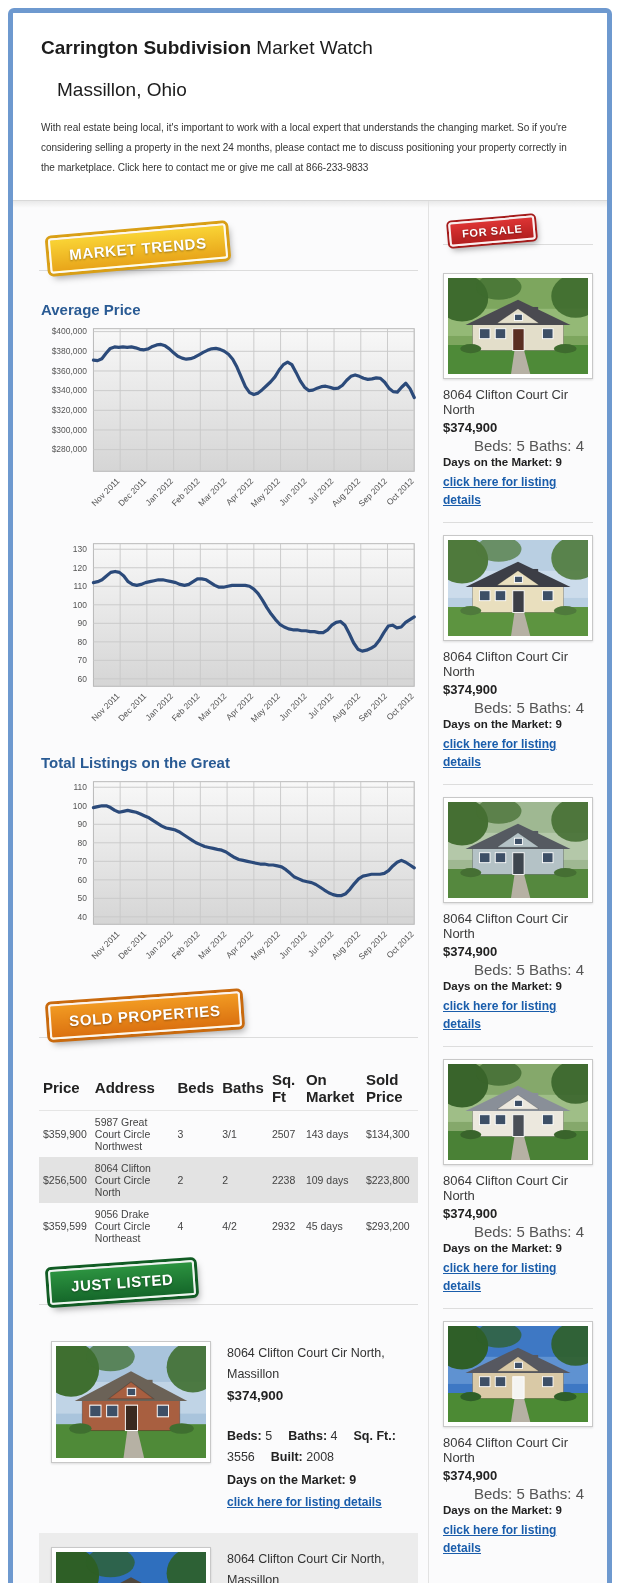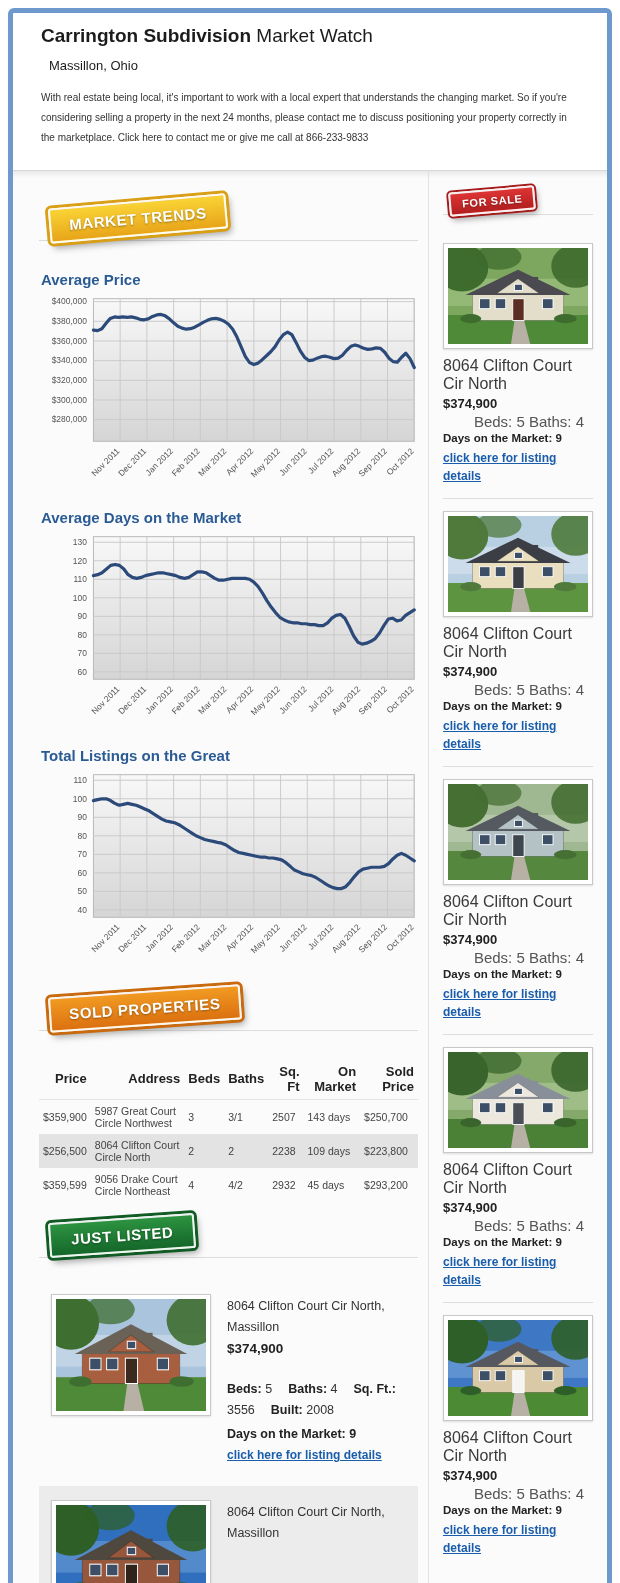--- a/index.html
+++ b/index.html
@@ -1,24 +1,24 @@
 <!DOCTYPE html>
 <html><head>
 <meta charset="utf-8">
 <style>
   html,body{margin:0;padding:0;background:#fff;}
   body{font-family:"Liberation Sans","DejaVu Sans",sans-serif;color:#333;-webkit-font-smoothing:antialiased;}
   .page{width:620px;margin:0 auto;background:#fff;}
   .frame{margin:8px;border:5px solid #6e99cf;border-radius:6px;background:#fff;overflow:hidden;}
 
   
-  .header{padding:10px 30px 18px 28px;background:#fff;}
+  .header{padding:22px 30px 18px 28px;background:#fff;}
   .title{font-size:19px;color:#1c1c1c;line-height:1.4;margin:0;font-weight:normal;}
   .title b{font-weight:bold;}
-  .subtitle{font-size:13px;color:#1c1c1c;line-height:1.3;margin:8px;}
+  .subtitle{font-size:19px;color:#1c1c1c;line-height:1.3;margin:16px;}
   .intro{font-size:10px;color:#333;line-height:2.0;margin:14px 2px 4px 0;}
 
   
   .content-row{display:flex;align-items:stretch;border-top:1px solid #d8d8d8;
       background:linear-gradient(#e9e9e9,#fbfbfc 7px);}
   .main{box-sizing:border-box;width:415px;padding:14px 10px 24px 26px;}
   .sidebar{box-sizing:border-box;width:179px;padding:12px 14px 20px 14px;border-left:1px solid #e2e2e2;}
 
   
   .badge-row{position:relative;margin:10px 0 6px;height:62px;}
@@ -37,21 +37,21 @@
   .badge.red{background:linear-gradient(#dd3434,#b31f1f);box-shadow:0 0 0 2px #a51b1b,2px 4px 6px rgba(0,0,0,.35);
       transform:rotate(-5deg);font-size:11px;padding:4px 11px;left:6px;top:2px;}
 
   
   .chart-section{margin:6px 0 14px;}
   .chart-title{color:#2a5b94;font-size:15px;font-weight:bold;margin:14px 0 6px 2px;}
   .chart-box svg{display:block;width:100%;height:auto;}
 
   
   .sold-table{width:100%;border-collapse:collapse;margin:12px 0 6px;font-size:10.5px;color:#333;}
-  .sold-table th{text-align:right;font-size:13px;color:#222;padding:5px 4px;border-bottom:1px solid #e5e5e5;}
+  .sold-table th{text-align:left;font-size:15px;color:#222;padding:5px 4px;border-bottom:1px solid #e5e5e5;}
   .sold-table td{padding:5px 4px;color:#444;}
   .sold-table tr.alt{background:#e3e3e3;}
 
   
   .jl-card{display:flex;gap:16px;padding:14px 12px;margin:6px 0;}
   .jl-card.alt{background:#ececec;}
   .jl-text{font-size:12.5px;color:#333;line-height:1.7;}
   .jl-addr{margin-top:2px;}
   .jl-price{font-weight:bold;font-size:13.5px;color:#222;}
   .jl-specs{margin-top:18px;}
@@ -62,21 +62,21 @@
   
   .photo{background:#fff;border:1px solid #c8c8c8;padding:4px;box-shadow:0 1px 2px rgba(0,0,0,.12);}
   .photo svg{display:block;}
   .jl-photo{width:150px;height:112px;flex:0 0 auto;}
   .jl-photo svg{width:150px;height:112px;}
   .side-photo{width:140px;height:96px;margin:2px 0 8px 0;}
   .side-photo svg{width:140px;height:96px;}
 
   .side-listing{padding:10px 0 14px;border-bottom:1px solid #ddd;}
   .side-listing:last-child{border-bottom:none;}
-  .s-addr{font-size:16px;color:#3a3a3a;margin:2px 0 3px;}
+  .s-addr{font-size:13px;color:#3a3a3a;margin:2px 0 3px;}
   .s-price{font-weight:bold;font-size:13px;color:#222;margin:0 0 2px;}
   .s-bb{font-size:15px;color:#555;margin:0 9px 2px;text-align:right;}
   .s-days{font-size:11.5px;font-weight:bold;color:#222;margin:0 0 4px;}
   a.listing-link{color:#1a5dab;font-weight:bold;font-size:12px;text-decoration:underline;cursor:pointer;}
 </style>
 </head>
 <body>
 
 <div class="page">
   <div class="frame">
@@ -144,21 +144,20 @@
                 <text x="314.5" y="168" text-anchor="end" font-size="9" fill="#555" transform="rotate(-45 314.5 168)">Jul 2012</text>
                 <text x="343" y="168" text-anchor="end" font-size="9" fill="#555" transform="rotate(-45 343 168)">Aug 2012</text>
                 <text x="371.5" y="168" text-anchor="end" font-size="9" fill="#555" transform="rotate(-45 371.5 168)">Sep 2012</text>
                 <text x="400" y="168" text-anchor="end" font-size="9" fill="#555" transform="rotate(-45 400 168)">Oct 2012</text>
                 <polyline points="58.0,38.5 62.5,39.1 67.0,37.0 71.5,31.2 76.0,26.0 80.5,24.4 85.0,24.9 89.5,24.4 94.0,24.9 98.5,24.4 103.0,25.4 107.5,27.0 112.0,27.5 116.5,26.5 121.0,23.9 125.5,22.3 130.0,21.8 134.5,23.3 139.0,26.5 143.5,30.7 148.0,34.4 152.5,36.4 157.0,37.5 161.5,37.0 166.0,35.4 170.5,32.8 175.0,30.2 179.5,28.1 184.0,26.5 188.5,26.0 193.0,27.0 197.5,29.1 202.0,32.3 206.5,37.5 211.0,45.9 215.5,56.4 220.0,66.8 224.5,73.1 229.0,75.2 233.5,73.7 238.0,70.0 242.5,65.8 247.0,61.6 251.5,56.4 256.0,49.0 260.5,43.3 265.0,40.6 269.5,43.3 274.0,51.6 278.5,60.6 283.0,67.4 287.5,71.0 292.0,70.5 296.5,68.4 301.0,66.8 305.5,66.3 310.0,67.4 314.5,68.9 319.0,68.4 323.5,65.3 328.0,60.0 332.5,55.8 337.0,54.3 341.5,55.8 346.0,57.9 350.5,59.0 355.0,58.5 359.5,57.4 364.0,57.9 368.5,62.1 373.0,68.4 377.5,72.1 382.0,72.6 386.5,67.4 391.0,63.2 395.5,68.9 400.0,78.4" fill="none" stroke="#2b4a7a" stroke-width="3.4" stroke-linejoin="round" stroke-linecap="round"></polyline>
               </svg>
             </div>
         </div>
 
         <div class="chart-section">
-          <div class="chart-title">Average Days on the Market</div>
           <div class="chart-box">
               <svg viewBox="0 0 404 214">
                 <defs>
                   <linearGradient id="plotbg1" x1="0" y1="0" x2="0" y2="1">
                     <stop offset="0" stop-color="#f8f8f8"></stop>
                     <stop offset="1" stop-color="#d5d5d5"></stop>
                   </linearGradient>
                 </defs>
                 <rect x="58" y="5" width="342" height="152" fill="url(#plotbg1)" stroke="#b5b5b5" stroke-width="1"></rect>
                 <line x1="58" y1="149.1038961038961" x2="400" y2="149.1038961038961" stroke="#c9c9c9" stroke-width="1"></line>
@@ -280,21 +279,21 @@
               </tr>
             </thead>
           <tbody>
               <tr>
                 <td>$359,900</td>
                 <td>5987 Great Court Circle Northwest</td>
                 <td>3</td>
                 <td>3/1</td>
                 <td>2507</td>
                 <td>143 days</td>
-                <td>$250,700</td>
+                <td>$134,300</td>
               </tr>
               <tr class="alt">
                 <td>$256,500</td>
                 <td>8064 Clifton Court Circle North</td>
                 <td>2</td>
                 <td>2</td>
                 <td>2238</td>
                 <td>109 days</td>
                 <td>$223,800</td>
               </tr>

